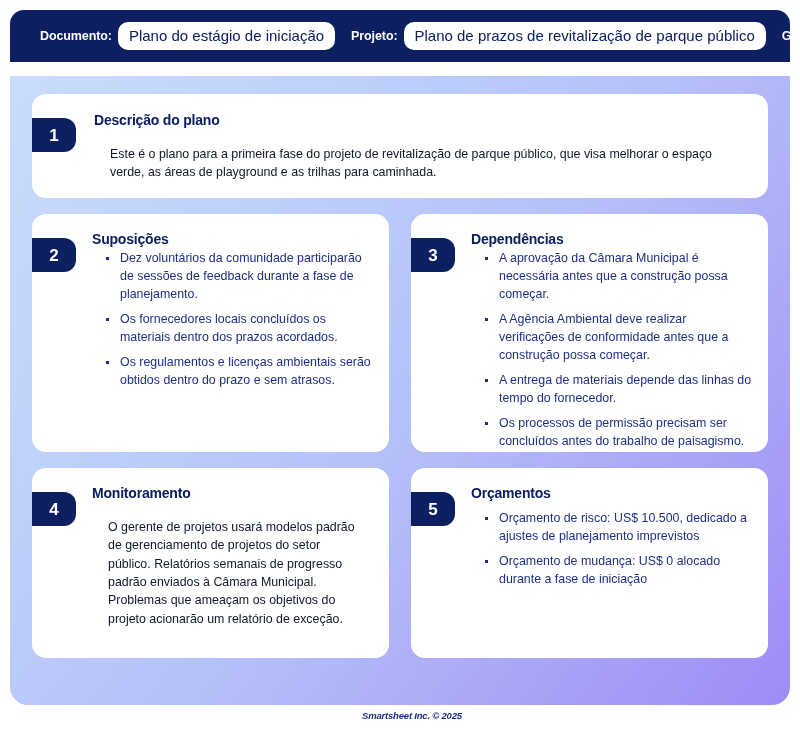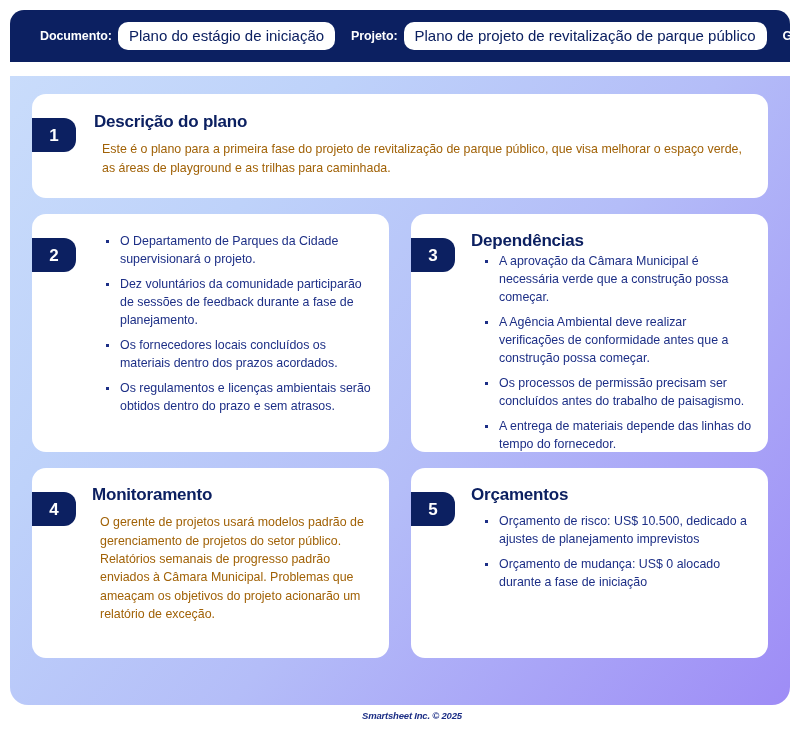--- a/index.html
+++ b/index.html
@@ -125,34 +125,34 @@
   .card-2 .card-body,
   .card-3 .card-body,
   .card-4 .card-body,
   .card-5 .card-body {
     padding-top: 17px;
     padding-left: 60px;
   }
 
   .card-title {
     color: #0c2061;
-    font-size: 17px;
+    font-size: 14px;
     font-weight: 700;
     letter-spacing: -0.2px;
     margin: 0 0 2px 0;
     line-height: 1.2;
   }
   .card-4 .card-title,
   .card-5 .card-title { margin-bottom: 8px; }
 
   .card-text {
-    color: #a16207;
+    color: #0f172a;
     font-size: 12.4px;
     line-height: 1.48;
-    margin: 8px;
+    margin: 16px;
   }
 
   ul.bullets {
     margin: 2px 0 0 0;
     padding: 0 0 0 14px;
     list-style: none;
   }
   ul.bullets li {
     position: relative;
     color: #1d2f86;
@@ -190,21 +190,21 @@
 </head>
 <body>
 
 <div class="page">
 
   <div class="header">
     <span class="hdr-label">Documento:</span>
     <span class="hdr-pill">Plano do estágio de iniciação</span>
 
     <span class="hdr-label">Projeto:</span>
-    <span class="hdr-pill">Plano de projeto de revitalização de parque público</span>
+    <span class="hdr-pill">Plano de prazos de revitalização de parque público</span>
 
     <span class="hdr-label">Gerente de projetos:</span>
     <span class="hdr-pill last">Sarah K.</span>
   </div>
 
   <div class="panel">
     <div class="grid">
 
       <div class="row row-full">
         <div class="card card-1">
@@ -213,38 +213,38 @@
             <h2 class="card-title">Descrição do plano</h2>
             <p class="card-text">Este é o plano para a primeira fase do projeto de revitalização de parque público, que visa melhorar o espaço verde, as áreas de playground e as trilhas para caminhada.</p>
           </div>
         </div>
       </div>
 
       <div class="row">
         <div class="card card-2">
           <div class="badge">2</div>
           <div class="card-body">
+            <h2 class="card-title">Suposições</h2>
             <ul class="bullets">
-              <li>O Departamento de Parques da Cidade supervisionará o projeto.</li>
               <li>Dez voluntários da comunidade participarão de sessões de feedback durante a fase de planejamento.</li>
               <li>Os fornecedores locais concluídos os materiais dentro dos prazos acordados.</li>
               <li>Os regulamentos e licenças ambientais serão obtidos dentro do prazo e sem atrasos.</li>
             </ul>
           </div>
         </div>
 
         <div class="card card-3">
           <div class="badge">3</div>
           <div class="card-body">
             <h2 class="card-title">Dependências</h2>
             <ul class="bullets">
-              <li>A aprovação da Câmara Municipal é necessária verde que a construção possa começar.</li>
+              <li>A aprovação da Câmara Municipal é necessária antes que a construção possa começar.</li>
               <li>A Agência Ambiental deve realizar verificações de conformidade antes que a construção possa começar.</li>
+              <li>A entrega de materiais depende das linhas do tempo do fornecedor.</li>
               <li>Os processos de permissão precisam ser concluídos antes do trabalho de paisagismo.</li>
-              <li>A entrega de materiais depende das linhas do tempo do fornecedor.</li>
             </ul>
           </div>
         </div>
       </div>
 
       <div class="row">
         <div class="card card-4">
           <div class="badge">4</div>
           <div class="card-body">
             <h2 class="card-title">Monitoramento</h2>

